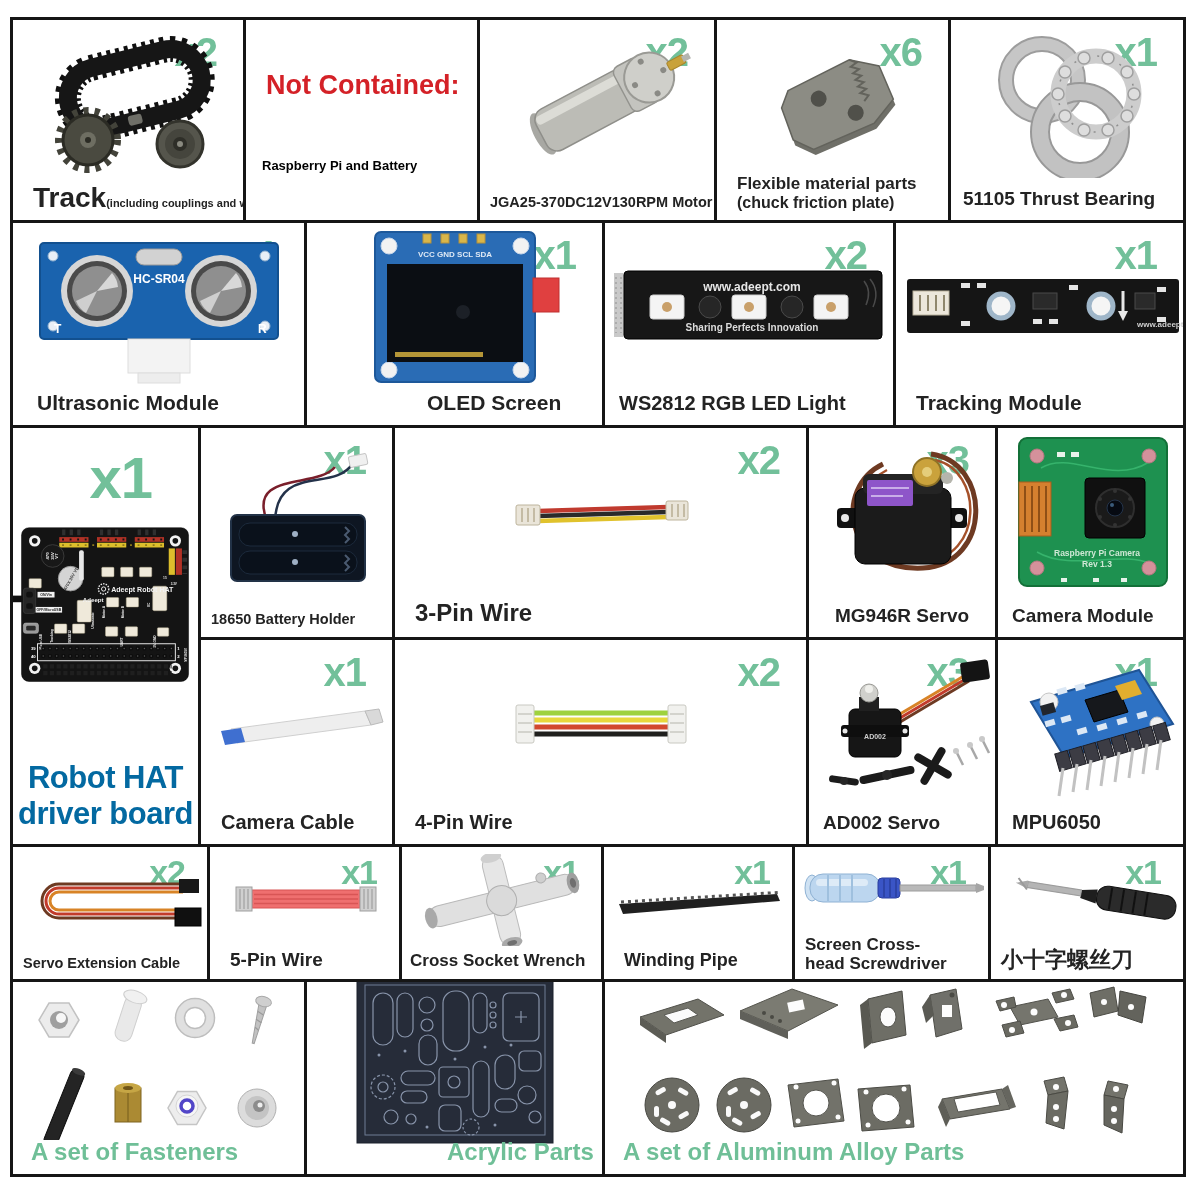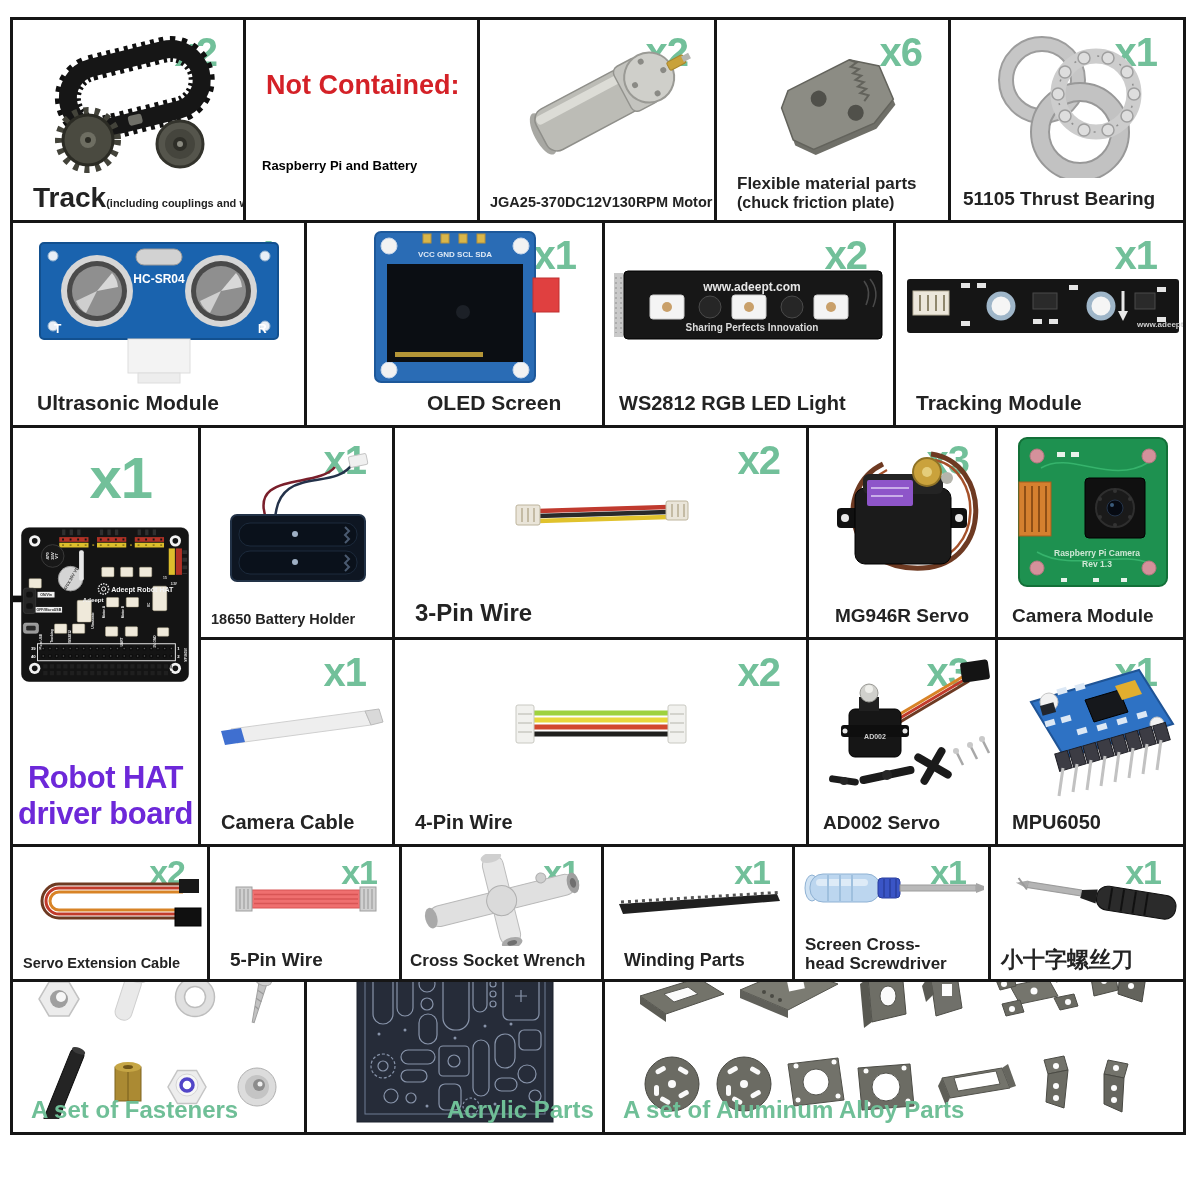--- a/index.html
+++ b/index.html
@@ -4,21 +4,21 @@
 <style>
   html,body { margin:0; padding:0; background:#ffffff; }
   body { width:1200px; height:1200px; position:relative; font-family:"Liberation Sans",sans-serif; }
   .board { position:absolute; left:10px; top:17px; width:1176px; box-sizing:border-box;
            background:#161616; padding:3px; display:flex; flex-direction:column; gap:3px; }
   .row { display:grid; gap:3px; }
   .row1 { grid-template-columns:230px 231px 234px 231px 1fr; height:200px; }
   .row2 { grid-template-columns:291px 295px 288px 1fr; height:202px; }
   .rows34 { grid-template-columns:185px 191px 411px 186px 1fr; grid-template-rows:209px 204px; }
   .row5 { grid-template-columns:194px 189px 199px 188px 193px 1fr; height:132px; }
-  .row6 { grid-template-columns:291px 295px 1fr; height:150px; }
+  .row6 { grid-template-columns:291px 295px 1fr; height:192px; }
   .cell { background:#ffffff; position:relative; overflow:hidden; }
   .cell-hat { grid-row:1 / span 2; }
   .qty { position:absolute; top:10px; right:26px; font-weight:bold; font-size:40px; color:#72c09a; letter-spacing:-1px; }
   .qty.small { font-size:34px; top:6px; right:22px; }
   .qty.big { font-size:58px; top:16px; right:46px; }
   .label { position:absolute; left:20px; bottom:10px; font-weight:bold; color:#232323; white-space:nowrap; }
   .art { position:absolute; left:0; right:0; top:4px; bottom:38px; display:flex; align-items:center; justify-content:center; }
   .art.tall { bottom:64px; }
   .art.low { bottom:30px; }
   svg text { font-family:"Liberation Sans",sans-serif; font-weight:bold; }
@@ -40,21 +40,21 @@
   .lbl-cc { font-size:20px; }
   .lbl-w4 { font-size:20px; }
   .lbl-ad { font-size:19px; left:14px; }
   .lbl-mpu { font-size:20px; left:14px; }
   .lbl-se { font-size:14.5px; left:10px; bottom:8px; }
   .lbl-w5 { font-size:19px; bottom:8px; }
   .lbl-wr { font-size:17px; left:8px; bottom:8px; }
   .lbl-wp { font-size:18px; bottom:8px; }
   .lbl-sd { font-size:17px; left:10px; bottom:6px; line-height:1.12; white-space:normal; }
   .lbl-cn { font-size:21px; left:18px; bottom:8px; }
-  .hat-label { position:absolute; left:0; right:0; bottom:12px; text-align:center; font-weight:bold; font-size:31px; color:#6d28d9; letter-spacing:-0.5px; }
+  .hat-label { position:absolute; left:0; right:0; bottom:12px; text-align:center; font-weight:bold; font-size:31px; color:#0369a1; letter-spacing:-0.5px; }
   .teal { color:#6fbf97 !important; font-size:24px; }
   .nc-title { position:absolute; top:50px; left:20px; font-size:27px; font-weight:bold; color:#d42127; }
   .nc-sub { position:absolute; top:138px; left:16px; font-size:13px; font-weight:bold; color:#000000; }
 </style>
 </head>
 <body>
 
 <div class="board">
 
   <div class="row row1">
@@ -685,21 +685,21 @@
     </div>
 
     <div class="cell">
       <span class="qty small">x1</span>
       <div class="art low">
         <svg width="186" height="56" viewBox="0 0 186 56">
           <polygon points="14,32 172,22 175,29 18,42" fill="#202020"></polygon>
           <path d="M16,30 L173,20.5" stroke="#555555" stroke-width="3" stroke-dasharray="3 4"></path>
         </svg>
       </div>
-      <div class="label lbl-wp">Winding Parts</div>
+      <div class="label lbl-wp">Winding Pipe</div>
     </div>
 
     <div class="cell">
       <span class="qty small">x1</span>
       <div class="art" style="bottom:54px;">
         <svg width="188" height="52" viewBox="0 0 188 52">
           <ellipse cx="14" cy="26" rx="7" ry="13" fill="#cfe2f3" stroke="#8fb2d4"></ellipse>
           <rect x="12" y="12" width="70" height="28" rx="13" fill="#bcd6ef" stroke="#8fb2d4"></rect>
           <rect x="18" y="17" width="52" height="7" rx="3.5" fill="#deebf7"></rect>
           <g stroke="#9fc0de" stroke-width="2">

